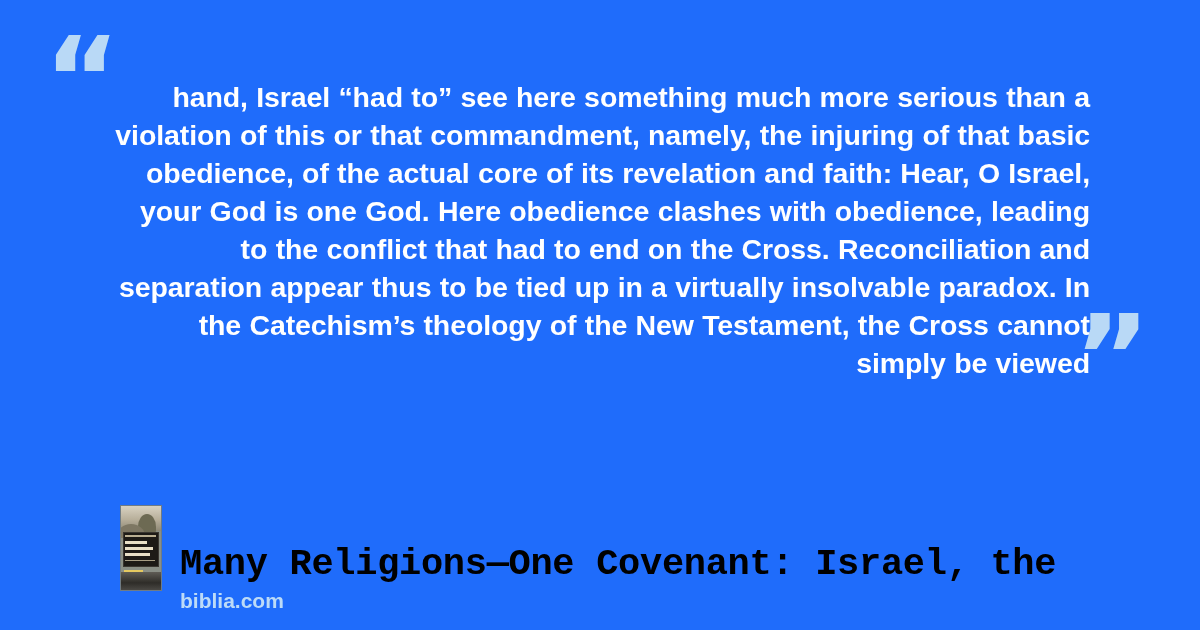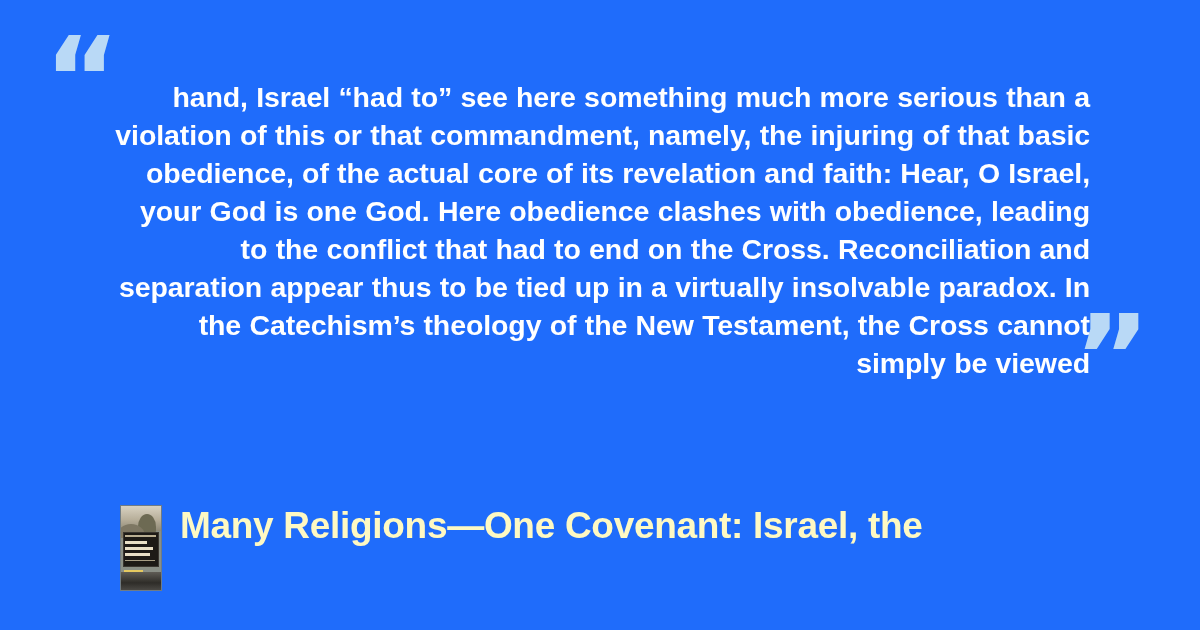--- a/index.html
+++ b/index.html
@@ -141,27 +141,28 @@
     background: linear-gradient(180deg, #5f5c55 0%, #2e2c28 60%, #4a4844 100%);
   }
 
   .footer-text {
     margin-left: 18px;
     display: flex;
     flex-direction: column;
     justify-content: flex-start;
   }
   .footer-title {
-    color: #fef9c3;
-    font-family: Liberation Sans, sans-serif;
+    color: #000000;
+    font-family: Liberation Mono, monospace;
     font-weight: 700;
     font-size: 37px;
     line-height: 42px;
     letter-spacing: -0.3px;
     white-space: nowrap;
+    margin-top: 38px;
   }
   .footer-url {
     margin-top: 3px;
     color: #bcdbf7;
     font-family: "Liberation Sans", sans-serif;
     font-weight: 700;
     font-size: 21px;
     line-height: 25px;
   }
 </style>
@@ -187,16 +188,17 @@
       <div class="thumb-line tl1"></div>
       <div class="thumb-line tl2"></div>
       <div class="thumb-line tl3"></div>
       <div class="thumb-line tl4"></div>
       <div class="thumb-line tl5"></div>
       <div class="thumb-badge"></div>
       <div class="thumb-ground"></div>
     </div>
     <div class="footer-text">
       <div class="footer-title">Many Religions—One Covenant: Israel, the</div>
+      <div class="footer-url">biblia.com</div>
     </div>
   </div>
 
 </div>
 
 </body></html>

